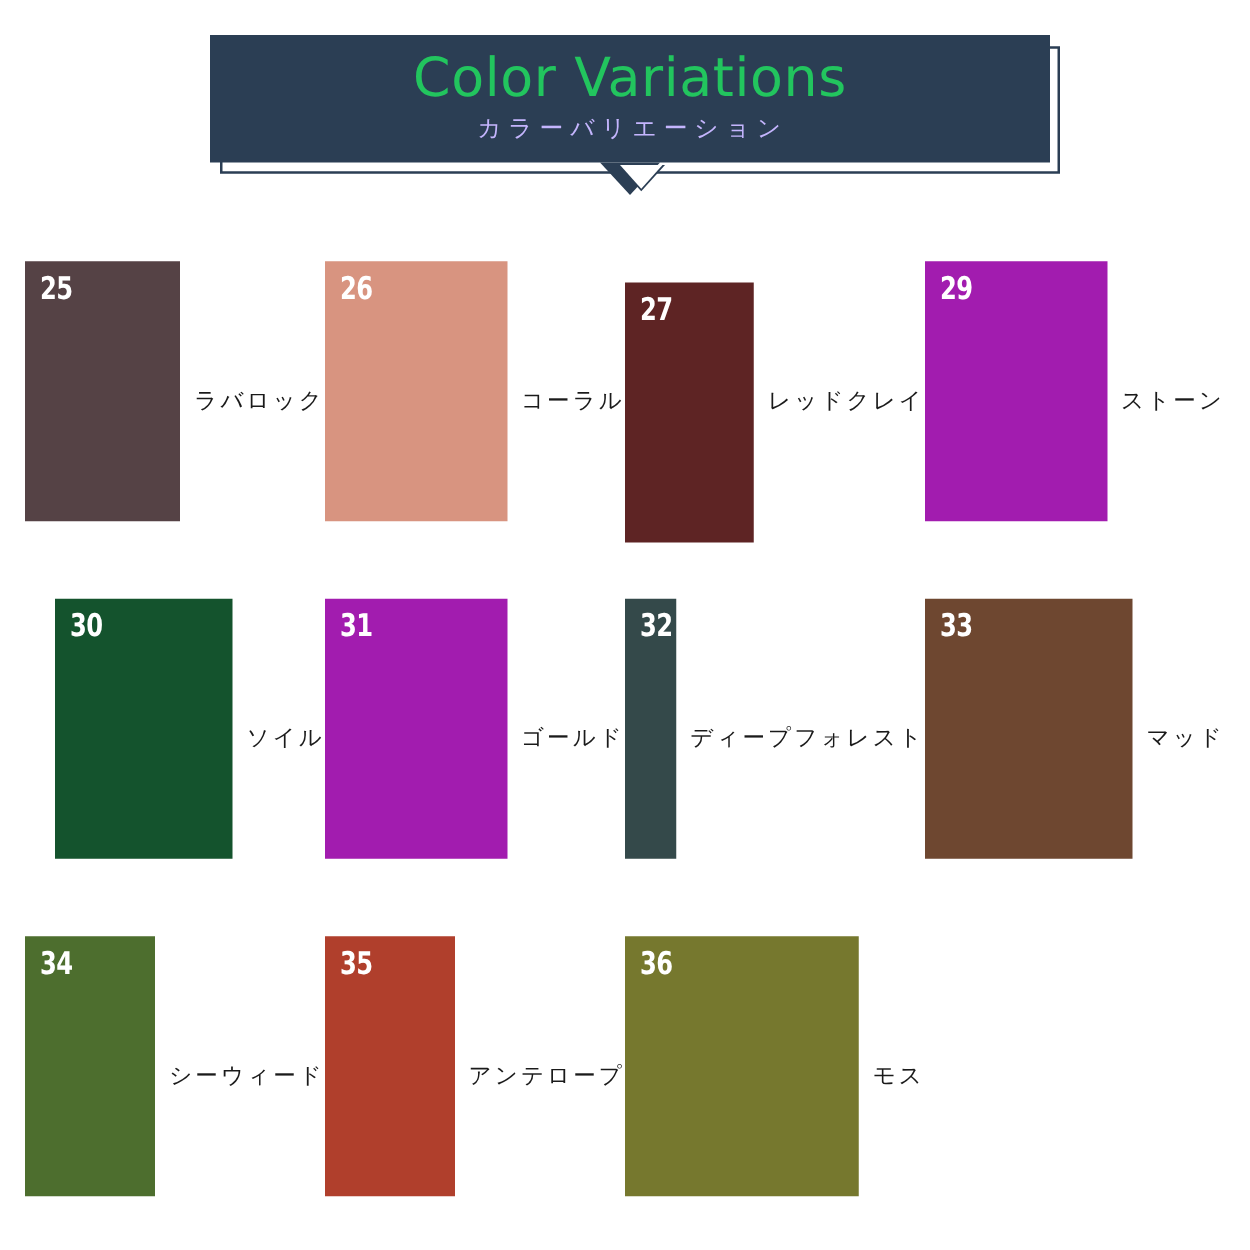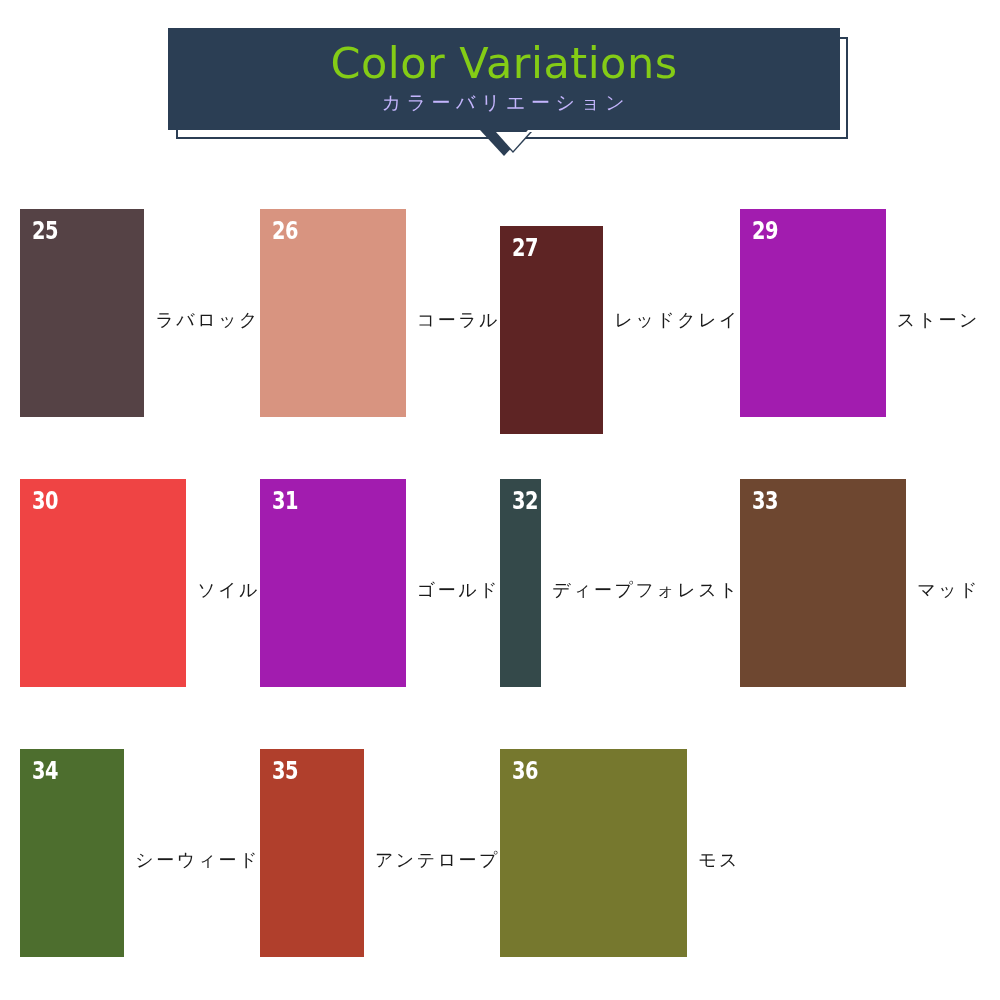--- a/index.html
+++ b/index.html
@@ -48,21 +48,21 @@
     height: 102px;
     background: #2b3e54;
     box-sizing: border-box;
     display: flex;
     flex-direction: column;
     align-items: center;
     justify-content: center;
     z-index: 2;
   }
   .banner-title {
-    color: #84cc16;
+    color: #22c55e;
     font-size: 43px;
     line-height: 1.02;
     font-weight: 400;
     letter-spacing: 0.5px;
     font-family: "DejaVu Sans", "Liberation Sans", sans-serif;
     margin: 0;
     padding: 0 0 2px 0;
     white-space: nowrap;
   }
   .banner-subtitle {
@@ -198,21 +198,21 @@
       </div>
       <div class="swatch-label">レッドクレイ</div>
     </div>
     <div class="cell">
       <div class="swatch" style="background: #a21caf;">
         <div class="swatch-number">29</div>
       </div>
       <div class="swatch-label">ストーン</div>
     </div>
     <div class="cell">
-      <div class="swatch" style="background: #ef4444;">
+      <div class="swatch" style="background: #14532d; margin-left: 24px;">
         <div class="swatch-number">30</div>
       </div>
       <div class="swatch-label">ソイル</div>
     </div>
     <div class="cell">
       <div class="swatch" style="background: #a21caf;">
         <div class="swatch-number">31</div>
       </div>
       <div class="swatch-label">ゴールド</div>
     </div>

